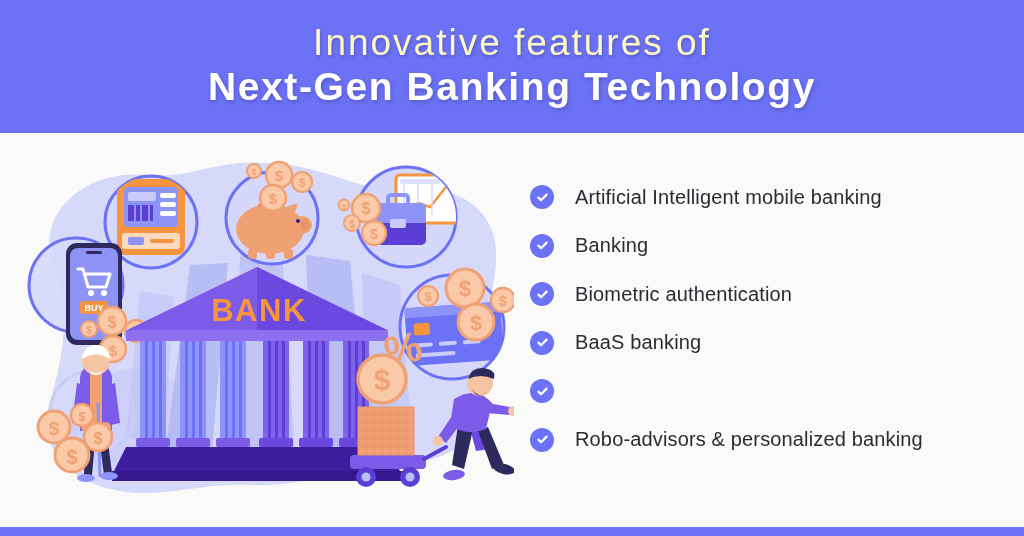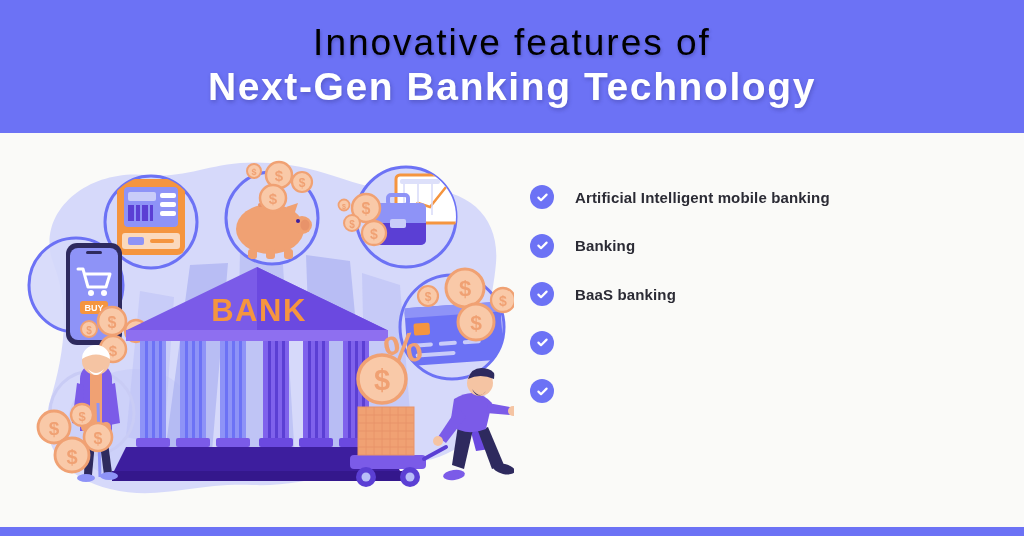--- a/index.html
+++ b/index.html
@@ -28,21 +28,21 @@
     top: 0;
     width: 1024px;
     height: 133px;
     background: #6C72F5;
     display: flex;
     flex-direction: column;
     align-items: center;
     justify-content: center;
   }
   .title-line-1 {
-    color: #000000;
+    color: #fef9c3;
     font-size: 37px;
     font-weight: 400;
     letter-spacing: 2.0px;
     line-height: 1.08;
     text-shadow: 1px 2px 3px rgba(40,40,110,0.30);
     white-space: nowrap;
   }
   .title-line-2 {
     color: #FFFFFF;
     font-size: 39px;
@@ -103,22 +103,22 @@
     border-radius: 50%;
     background: #6C72F5;
     display: flex;
     align-items: center;
     justify-content: center;
     margin-right: 21px;
   }
   .check-badge svg { display: block; }
   .feature-label {
     color: #2B2B35;
-    font-size: 15px;
-    font-weight: 700;
+    font-size: 20px;
+    font-weight: 400;
     letter-spacing: 0.15px;
     white-space: nowrap;
   }
 </style>
 </head>
 <body>
 
 <div class="infographic">
 
   <div class="header-band">
@@ -461,20 +461,28 @@
 
       <li class="feature-item">
         <span class="check-badge">
           <svg width="13" height="13" viewBox="0 0 13 13">
               <path d="M2.4 6.6 L5 9.2 L10.6 3.6" fill="none" stroke="#FFFFFF" stroke-width="2.2" stroke-linecap="round" stroke-linejoin="round"></path>
             </svg>
         </span>
         <span class="feature-label">Banking</span>
       </li>
 
+      <li class="feature-item">
+        <span class="check-badge">
+          <svg width="13" height="13" viewBox="0 0 13 13">
+              <path d="M2.4 6.6 L5 9.2 L10.6 3.6" fill="none" stroke="#FFFFFF" stroke-width="2.2" stroke-linecap="round" stroke-linejoin="round"></path>
+            </svg>
+        </span>
+        <span class="feature-label">Biometric authentication</span>
+      </li>
 
       <li class="feature-item">
         <span class="check-badge">
           <svg width="13" height="13" viewBox="0 0 13 13">
               <path d="M2.4 6.6 L5 9.2 L10.6 3.6" fill="none" stroke="#FFFFFF" stroke-width="2.2" stroke-linecap="round" stroke-linejoin="round"></path>
             </svg>
         </span>
         <span class="feature-label">BaaS banking</span>
       </li>
 
@@ -486,20 +494,21 @@
         </span>
       </li>
 
 
       <li class="feature-item">
         <span class="check-badge">
           <svg width="13" height="13" viewBox="0 0 13 13">
               <path d="M2.4 6.6 L5 9.2 L10.6 3.6" fill="none" stroke="#FFFFFF" stroke-width="2.2" stroke-linecap="round" stroke-linejoin="round"></path>
             </svg>
         </span>
+        <span class="feature-label">Robo-advisors &amp; personalized banking</span>
       </li>
 
     </ul>
 
   </div>
 
   <div class="bottom-bar"></div>
 
 </div>
 

